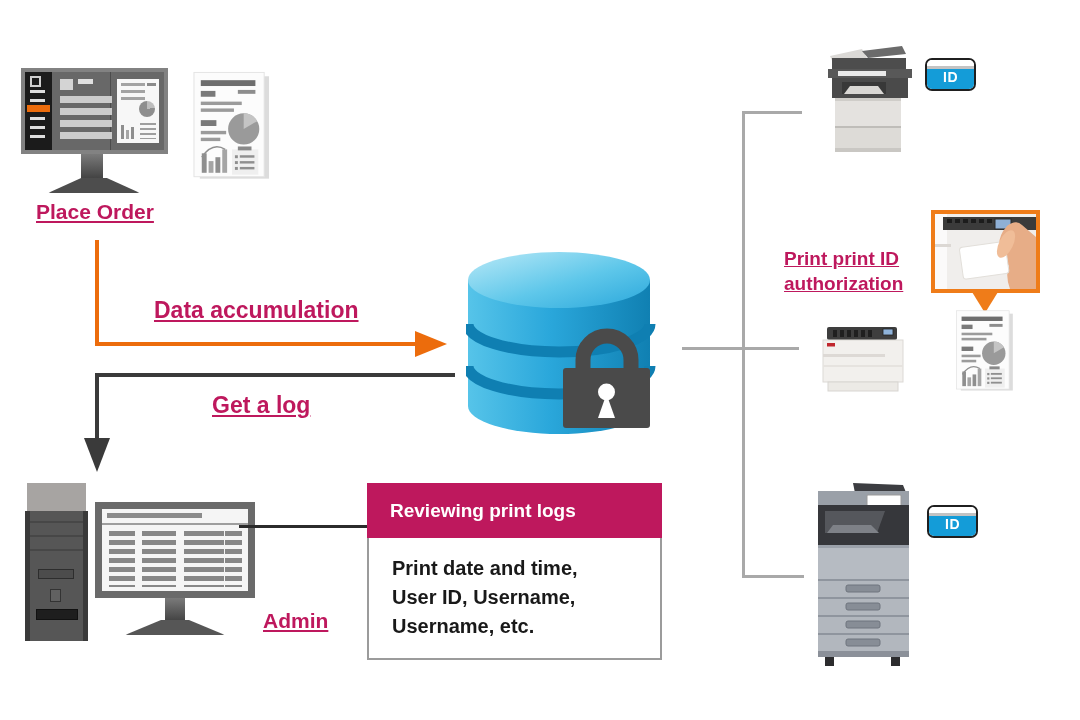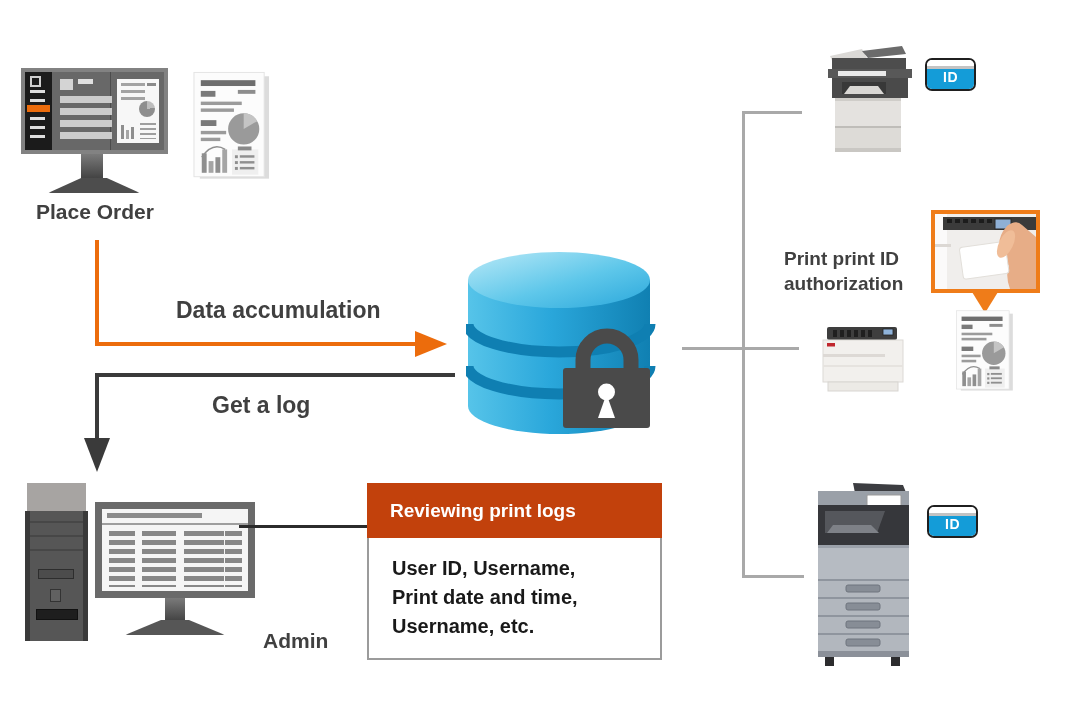--- a/index.html
+++ b/index.html
@@ -1,25 +1,25 @@
 <!DOCTYPE html>
 <html><head>
 <meta charset="utf-8">
 <style>
   html,body{margin:0;padding:0;background:#ffffff;}
   #canvas{position:relative;width:1080px;height:720px;background:#ffffff;overflow:hidden;
           font-family:"Liberation Sans",sans-serif;}
   .abs{position:absolute;}
-  .label{position:absolute;font-weight:700;color:#404040;white-space:nowrap;}
+  .label{position:absolute;font-weight:700;color:#be185d;white-space:nowrap;text-decoration:underline;}
 
   
   .lbl-place-order{left:36px;top:200px;font-size:21px;}
-  .lbl-data-acc{left:154px;top:297px;font-size:23px;margin-left:22px;}
+  .lbl-data-acc{left:154px;top:297px;font-size:23px;}
   .lbl-get-log{left:212px;top:392px;font-size:23px;}
-  .lbl-admin{left:263px;top:629px;font-size:21px;}
+  .lbl-admin{left:263px;top:609px;font-size:21px;}
   .lbl-paid{left:784px;top:246px;font-size:19px;line-height:25px;white-space:normal;width:160px;}
 
   
   .o-v{left:95px;top:240px;width:4px;height:104px;background:#ec6c0c;}
   .o-h{left:95px;top:342px;width:321px;height:4px;background:#ec6c0c;}
   .o-head{left:415px;top:331px;width:0;height:0;border-top:13px solid transparent;
           border-bottom:13px solid transparent;border-left:32px solid #ec6c0c;}
 
   
   .b-h{left:95px;top:373px;width:360px;height:4px;background:#3a3a3a;}
@@ -93,21 +93,21 @@
   .tw-line{position:absolute;left:0;width:100%;height:2px;background:#474747;}
   .tw-slot{position:absolute;left:8px;top:58px;width:34px;height:8px;background:#4c4c4c;
        border:1px solid #2d2d2d;}
   .tw-btn{position:absolute;left:20px;top:78px;width:9px;height:11px;background:#616161;
        border:1px solid #333;}
   .tw-grille{position:absolute;left:6px;top:98px;width:40px;height:9px;background:#1e1e1e;
        border:1px solid #111;}
 
   
   .logbox{left:367px;top:483px;width:295px;}
-  .logbox-head{background:#c2410c;color:#ffffff;font-weight:700;font-size:19px;
+  .logbox-head{background:#be185d;color:#ffffff;font-weight:700;font-size:19px;
        height:55px;display:flex;align-items:center;padding-left:23px;box-sizing:border-box;}
   .logbox-body{border:2px solid #9b9b9b;border-top:none;background:#ffffff;
        padding:16px 10px 17px 23px;font-weight:700;font-size:20px;line-height:29px;color:#191919;}
 
   
   .idcard{position:absolute;width:51px;height:33px;border:2px solid #1f1f1f;border-radius:7px;
        background:#ffffff;overflow:hidden;box-sizing:border-box;}
   .idcard-stripe{height:6px;background:#ffffff;border-bottom:3px solid #c3c3c3;}
   .idcard-body{height:20px;background:#149cd8;display:flex;align-items:flex-start;justify-content:center;}
   .idcard-text{color:#ffffff;font-weight:700;font-size:14px;letter-spacing:.5px;}
@@ -363,19 +363,19 @@
     <div class="am-base"></div>
   </div>
 
   <div class="label lbl-admin">Admin</div>
 
   <div class="abs conn-admin"></div>
 
   <div class="abs logbox">
     <div class="logbox-head">Reviewing print logs</div>
     <div class="logbox-body">
+      <div>Print date and time,</div>
       <div>User ID, Username,</div>
-      <div>Print date and time,</div>
       <div>Username, etc.</div>
     </div>
   </div>
 
 </div>
 
 </body></html>

